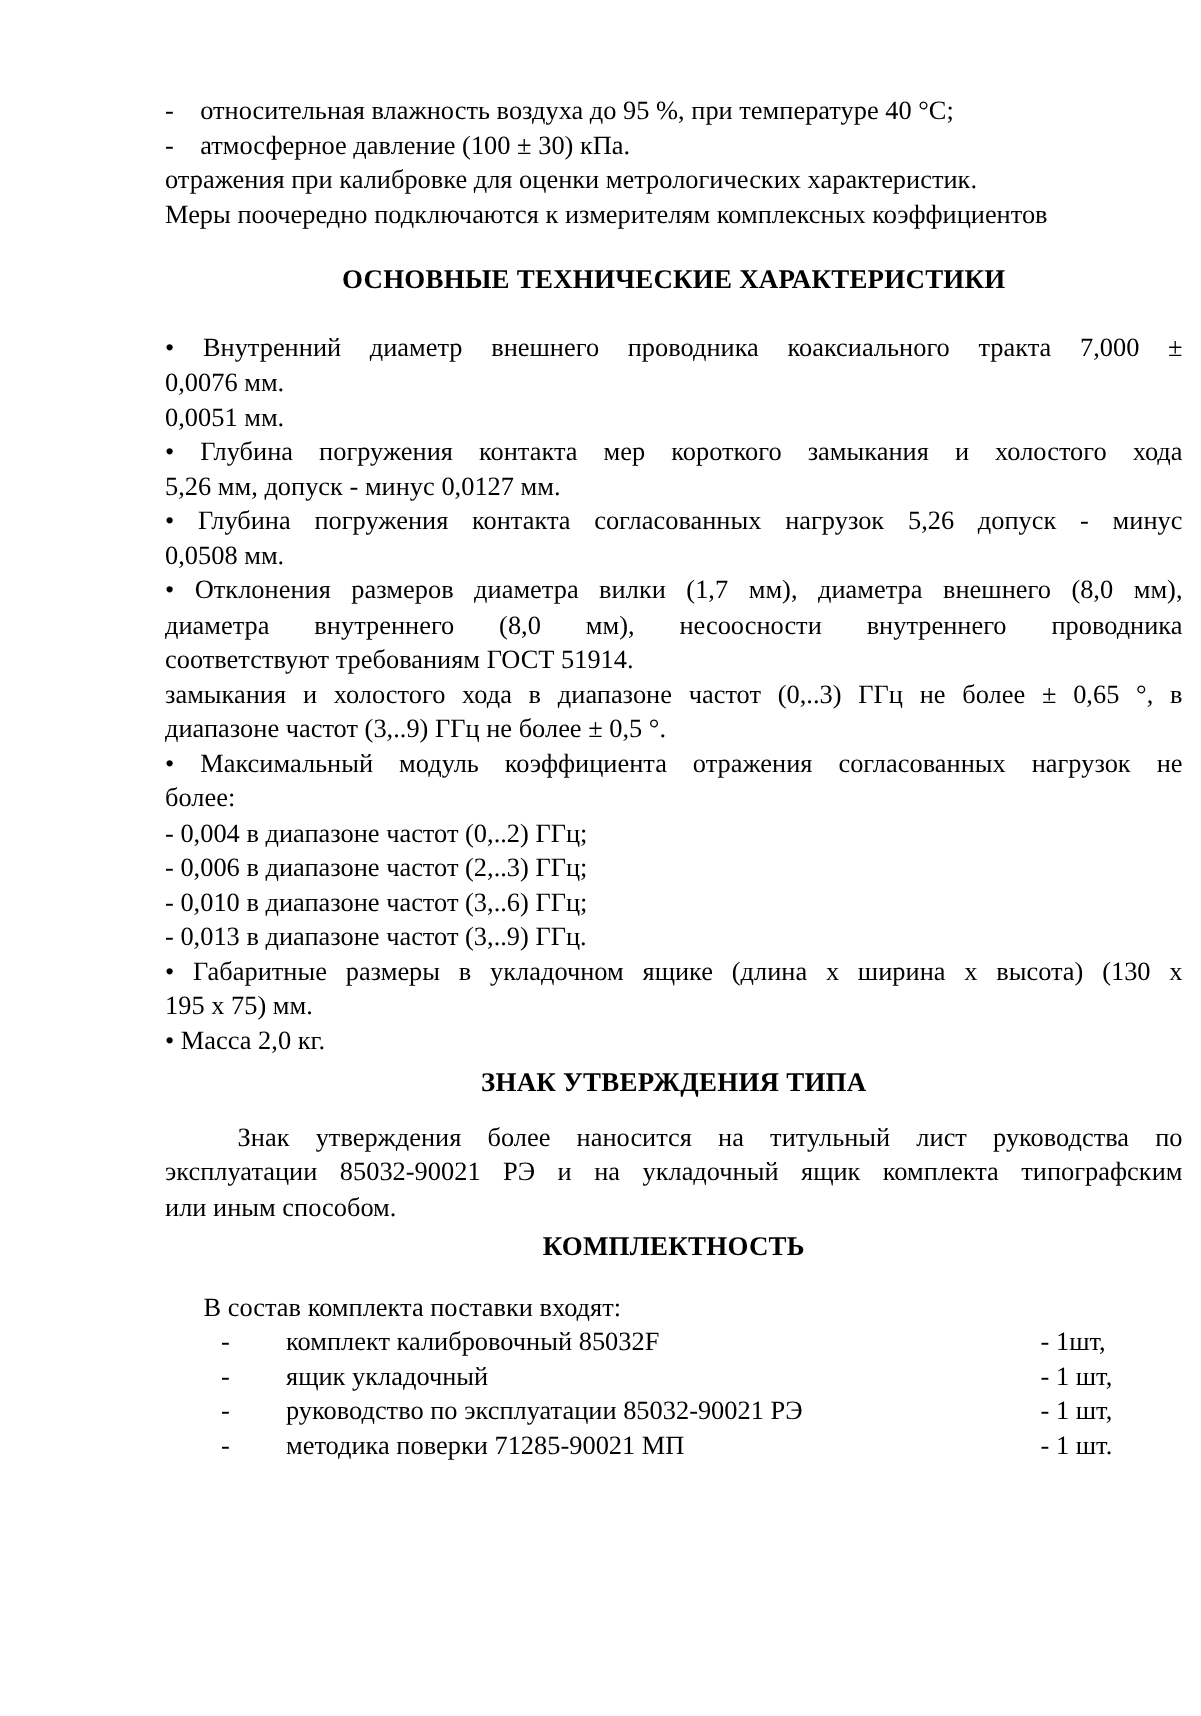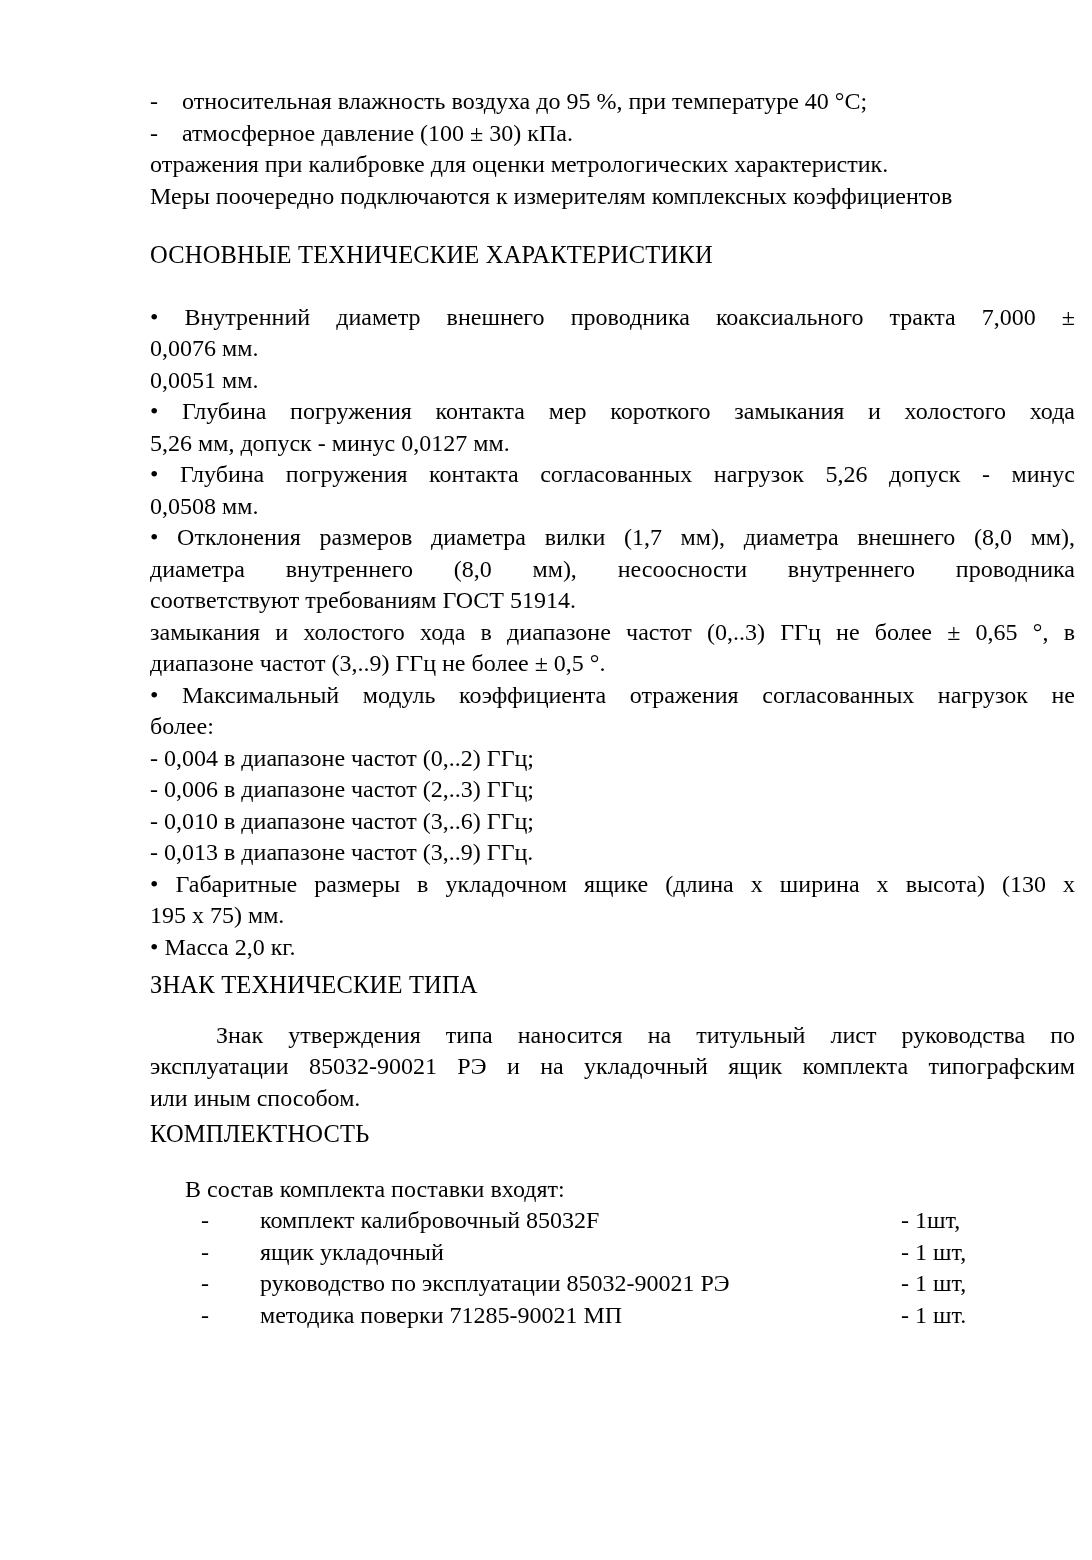--- a/index.html
+++ b/index.html
@@ -3,31 +3,31 @@
 <meta charset="utf-8">
 <style>
   html, body { margin:0; padding:0; background:#ffffff; }
   body { width:1092px; height:1560px; position:relative; overflow:hidden;
          font-family:"Liberation Serif", "DejaVu Serif", serif; color:#000; }
   .page { position:absolute; left:150px; top:86px; width:925px; font-size:24px; line-height:31.5px; }
   .line { white-space:nowrap; }
   .dash-line { display:flex; }
   .dash { width:32px; display:inline-block; }
   .just { text-align:justify; text-align-last:justify; white-space:normal; }
-  .h { font-weight:normal; font-size:24.5px; letter-spacing:0.2px; }
+  .h { font-weight:bold; text-align:center; font-size:24.5px; letter-spacing:0.2px; }
   .h1 { margin-top:27px; margin-bottom:31px; }
   .h2 { margin-top:6px; margin-bottom:19px; }
   .h3 { margin-top:4px; margin-bottom:24px; }
   .indent { text-indent:66px; }
   .kit { margin-left:35px; }
   .kit-row { display:flex; position:relative; }
   .kit-row .kd { width:75px; padding-left:0; }
   .kit-row .kd span { display:inline-block; width:40px; text-align:center; }
   .kit-row .kname { flex:1; }
-  .kit-row .kq { position:absolute; left:716px; }
+  .kit-row .kq { position:absolute; left:761px; }
 </style>
 </head>
 <body>
 
 <div class="page">
 
   <div class="line dash-line">
     <span class="dash">-</span>
     <span>относительная влажность воздуха до 95 %, при температуре 40 °С;</span>
   </div>
@@ -71,23 +71,23 @@
 
   <div class="line">- 0,004 в диапазоне частот (0,..2) ГГц;</div>
   <div class="line">- 0,006 в диапазоне частот (2,..3) ГГц;</div>
   <div class="line">- 0,010 в диапазоне частот (3,..6) ГГц;</div>
   <div class="line">- 0,013 в диапазоне частот (3,..9) ГГц.</div>
 
   <div class="just">• Габаритные размеры в укладочном ящике (длина х ширина х высота) (130 х</div>
   <div class="line">195 х 75) мм.</div>
   <div class="line">• Масса 2,0 кг.</div>
 
-  <div class="h h2">ЗНАК ТЕХНИЧЕСКИЕ ТИПА</div>
+  <div class="h h2">ЗНАК УТВЕРЖДЕНИЯ ТИПА</div>
 
-  <div class="just indent">Знак утверждения типа наносится на титульный лист руководства по</div>
+  <div class="just indent">Знак утверждения более наносится на титульный лист руководства по</div>
   <div class="just">эксплуатации  85032-90021 РЭ и на укладочный ящик комплекта типографским</div>
   <div class="line">или иным способом.</div>
 
   <div class="h h3">КОМПЛЕКТНОСТЬ</div>
 
   <div class="line" style="margin-left:35px">В состав комплекта поставки входят:</div>
   <div class="kit">
     <div class="kit-row">
       <span class="kd"><span>-</span></span>
       <span class="kname">комплект калибровочный 85032F</span>

